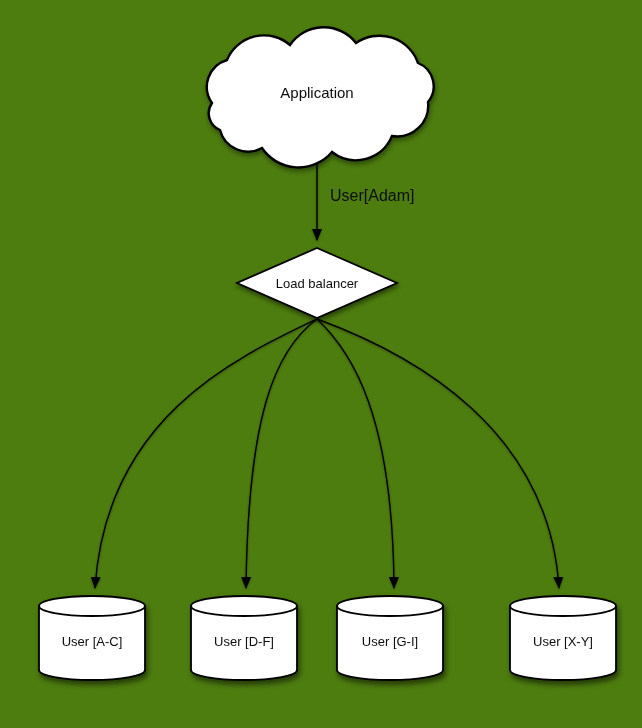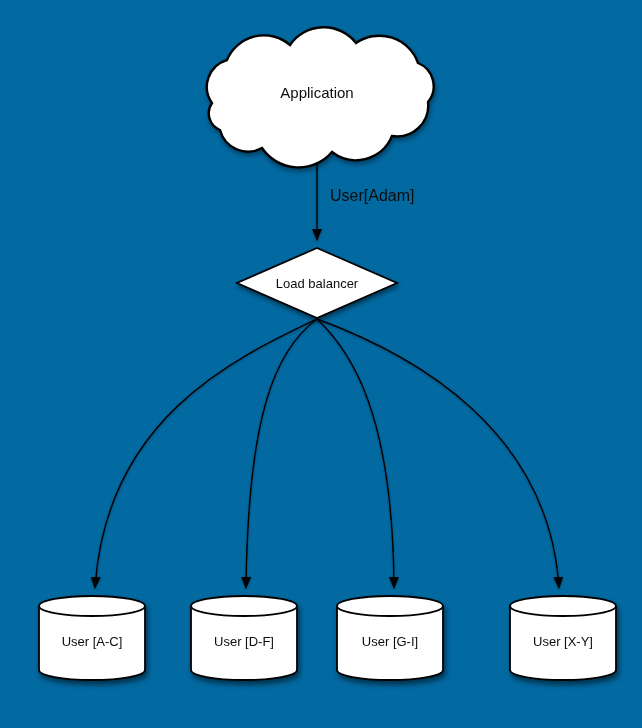--- a/index.html
+++ b/index.html
@@ -4,21 +4,21 @@
 <style>
   html, body {
     margin: 0;
     padding: 0;
     background: #ffffff;
   }
   .stage {
     position: relative;
     width: 642px;
     height: 728px;
-    background: #0369a1;
+    background: #4d7c0f;
     overflow: hidden;
     font-family: "Liberation Sans", sans-serif;
   }
   svg { display: block; }
 
   .shape {
     fill: #ffffff;
     stroke: #000000;
   }
   .cloud-shape   { stroke-width: 2.4; filter: drop-shadow(1px 3px 2px rgba(0,0,0,0.38)); }

